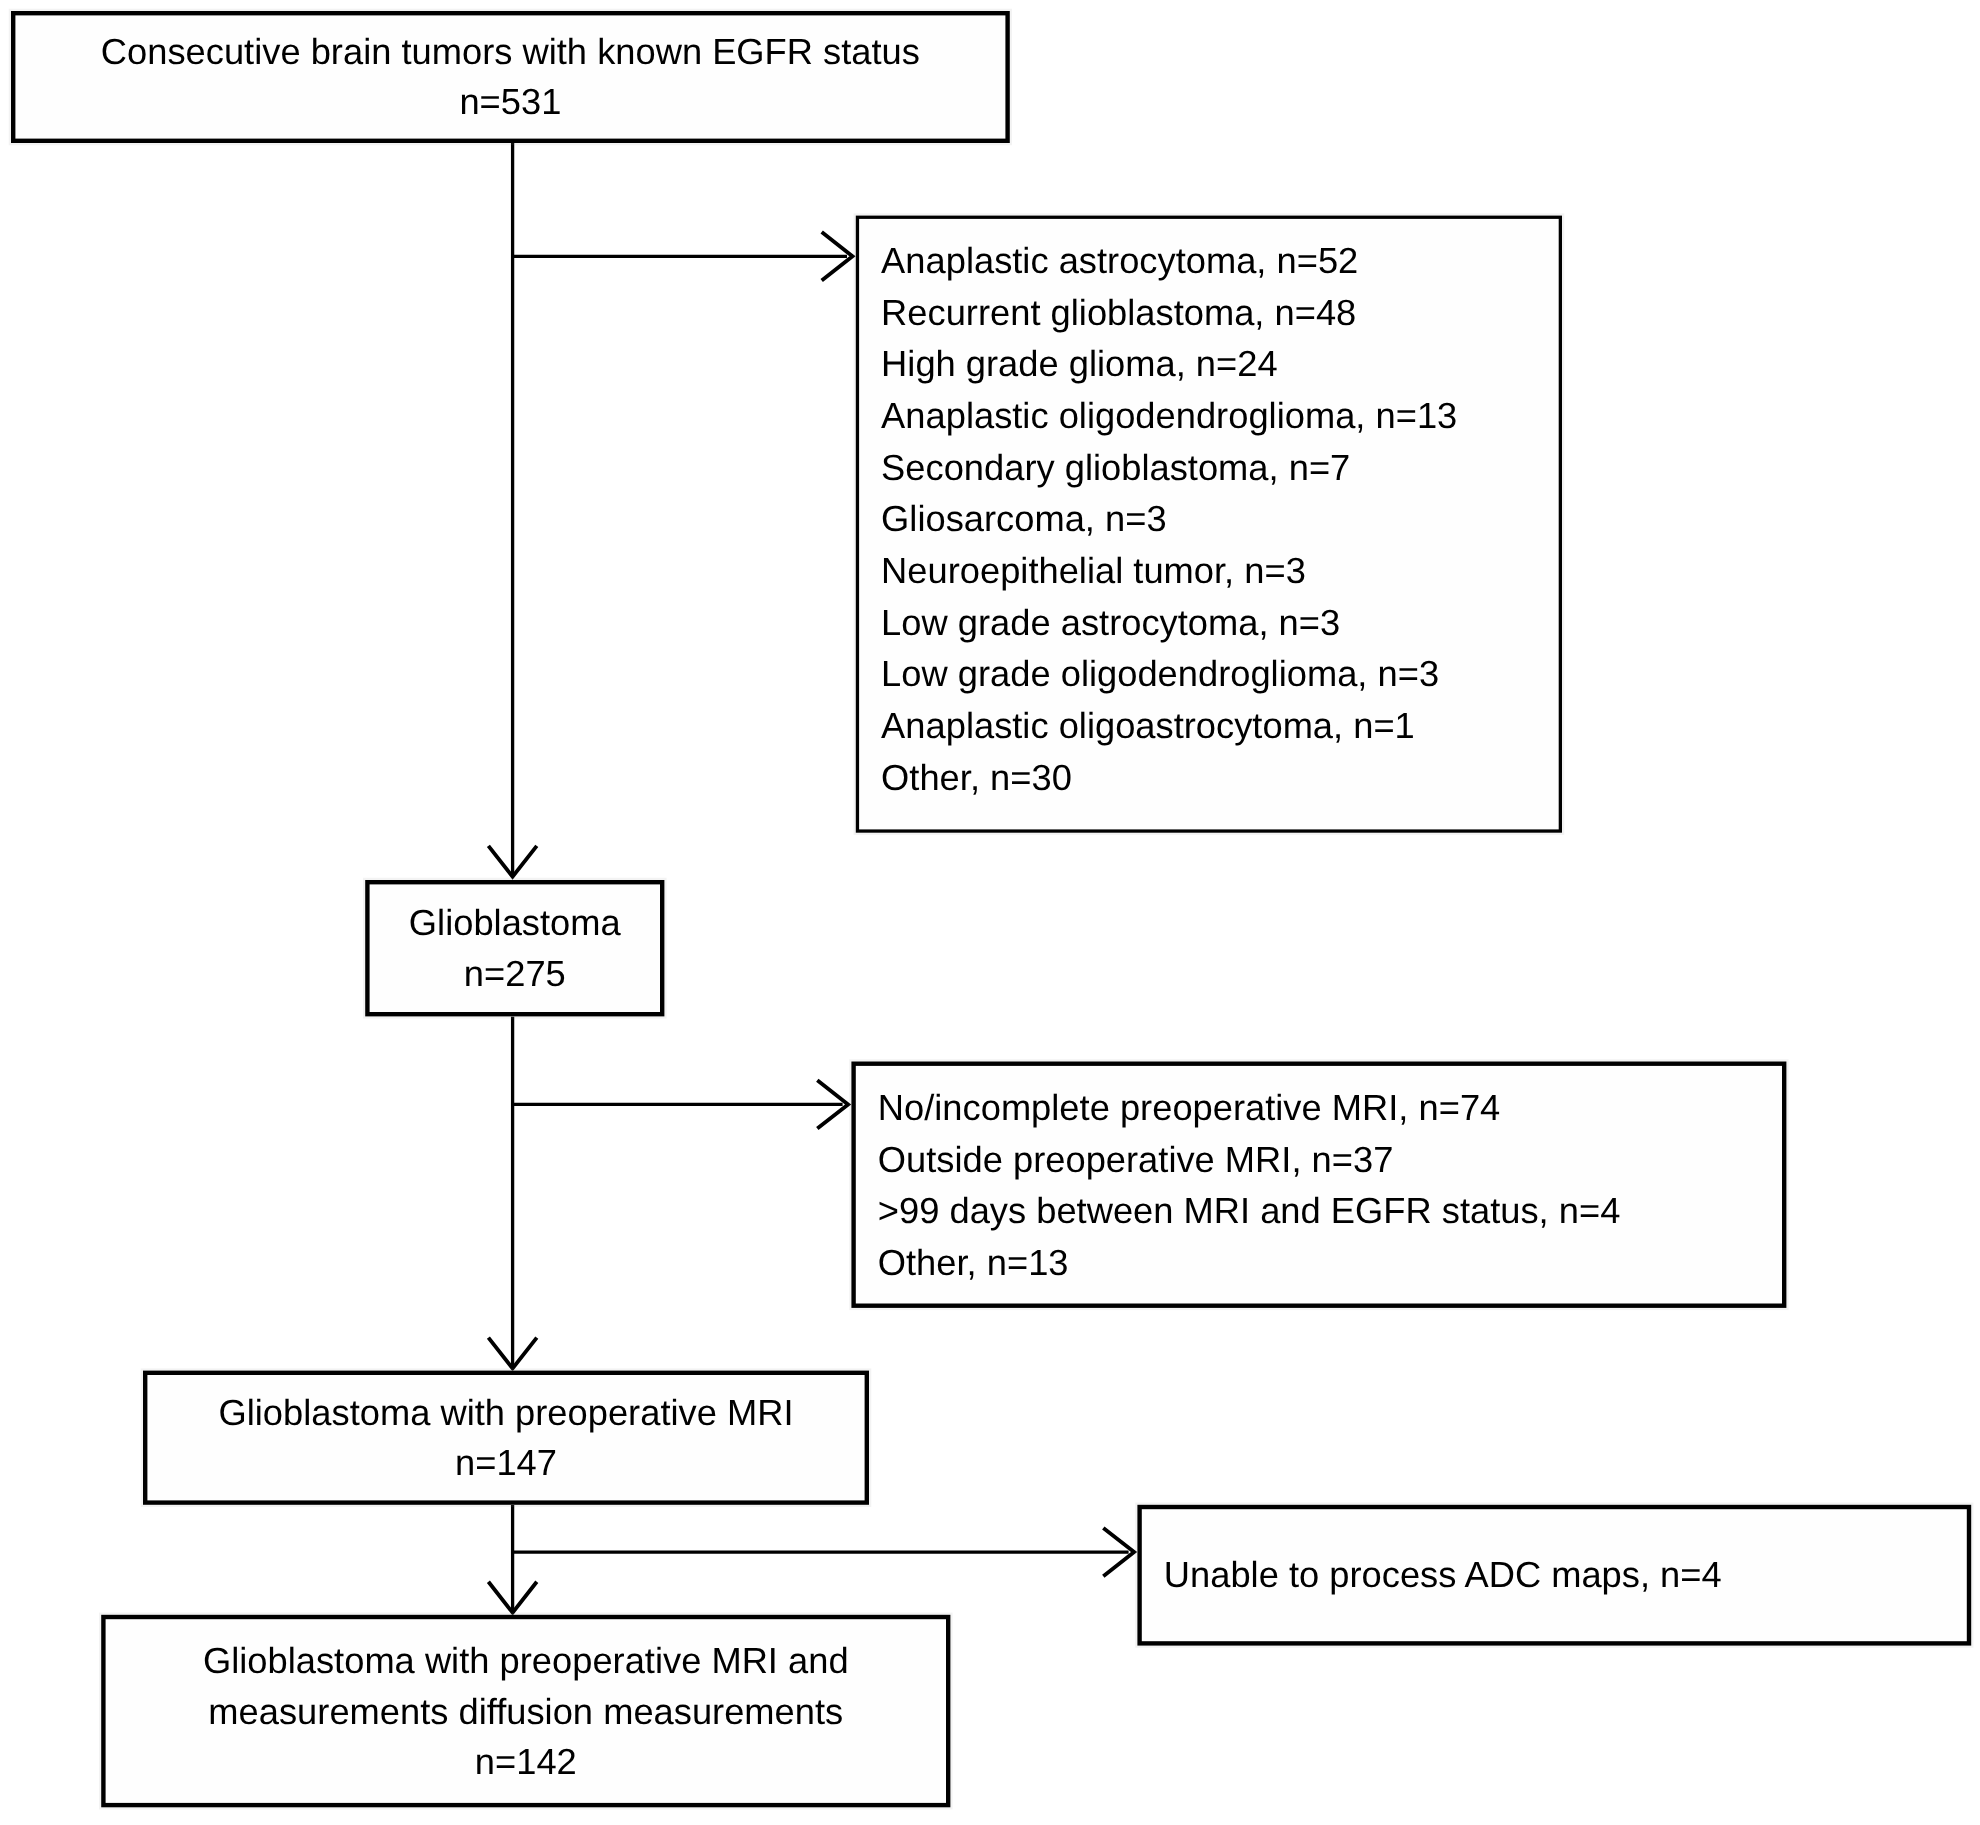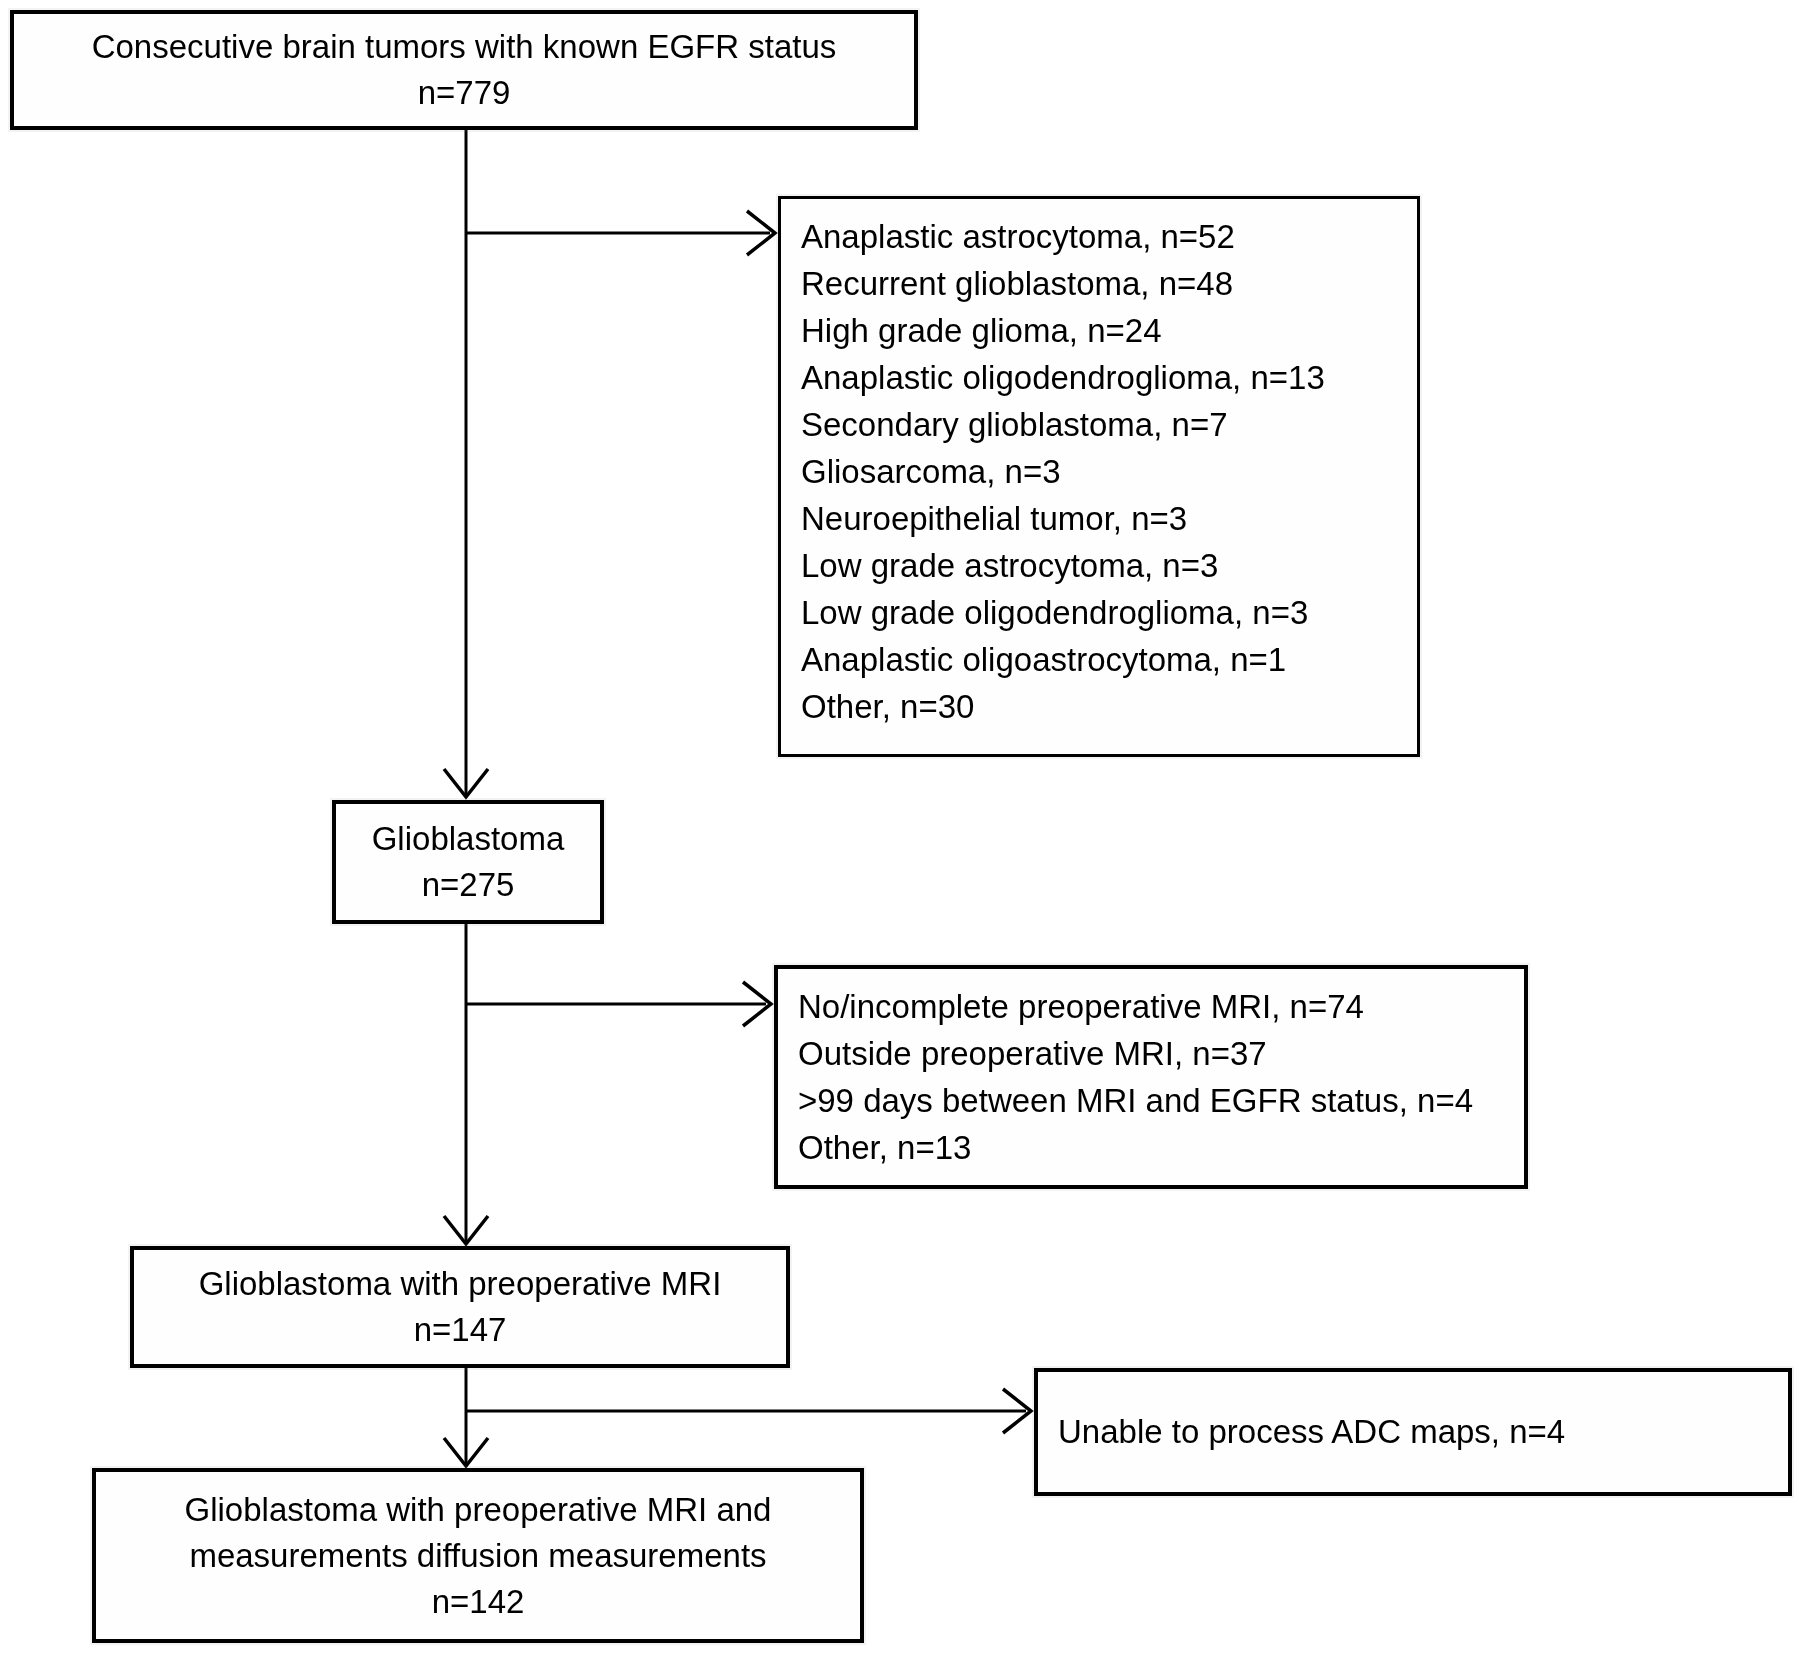--- a/index.html
+++ b/index.html
@@ -44,21 +44,21 @@
     line-height: 47px;
     text-align: left;
   }
   .thin-border { border-width: 3px; }
   .line { white-space: nowrap; }
 
   
   #box-total        { left: 10px;   top: 10px;   width: 908px; height: 120px; }
   #box-histology    { left: 778px;  top: 196px;  width: 642px; height: 561px; }
   #box-glioblastoma { left: 332px;  top: 800px;  width: 272px; height: 124px; }
-  #box-mri-excl     { left: 774px;  top: 965px;  width: 754px; height: 224px; }
+  #box-mri-excl     { left: 774px;  top: 965px;  width: 850px; height: 224px; }
   #box-preop        { left: 130px;  top: 1246px; width: 660px; height: 122px; }
   #box-processing   { left: 1034px; top: 1368px; width: 758px; height: 128px;
                       justify-content: center; }
   #box-final        { left: 92px;   top: 1468px; width: 772px; height: 175px; }
   #box-processing.list-box { display: flex; flex-direction: column; line-height: 48px; }
 </style>
 </head>
 <body>
 
 <div class="flow-canvas">
@@ -78,21 +78,21 @@
 
     <path d="M466 1368 V1464" stroke-width="3"></path>
     <path d="M444 1438 L466 1466 L488 1438" stroke-width="3.5"></path>
 
     <path d="M466 1411 H1026" stroke-width="3"></path>
     <path d="M1003 1389 L1031 1411 L1003 1433" stroke-width="3.5"></path>
   </svg>
 
   <div id="box-total" class="box center-box">
     <div class="line">Consecutive brain tumors with known EGFR status</div>
-    <div class="line">n=779</div>
+    <div class="line">n=531</div>
   </div>
 
   <div id="box-histology" class="box list-box thin-border">
     <div class="line">Anaplastic astrocytoma, n=52</div>
     <div class="line">Recurrent glioblastoma, n=48</div>
     <div class="line">High grade glioma, n=24</div>
     <div class="line">Anaplastic oligodendroglioma, n=13</div>
     <div class="line">Secondary glioblastoma, n=7</div>
     <div class="line">Gliosarcoma, n=3</div>
     <div class="line">Neuroepithelial tumor, n=3</div>

